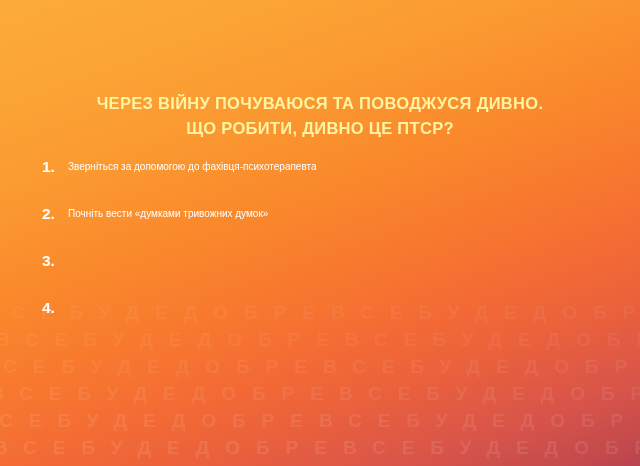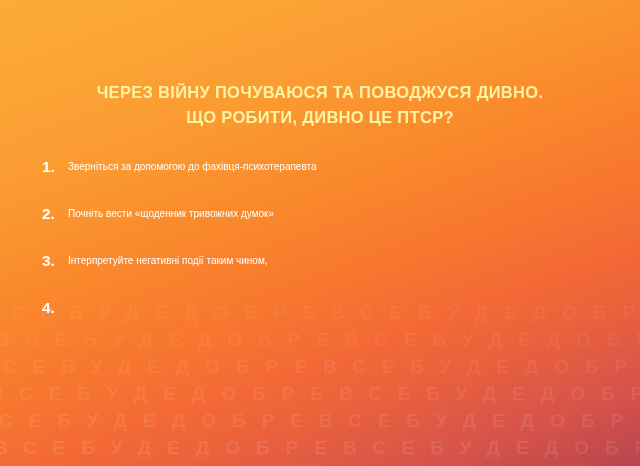--- a/index.html
+++ b/index.html
@@ -50,21 +50,21 @@
     font-weight: 700;
     font-size: 19px;
     letter-spacing: 16px;
     color: #ffffff;
     line-height: 1;
   }
 
   
   .title-block {
     position: absolute;
-    top: 80px;
+    top: 91px;
     left: 0;
     right: 0;
     text-align: center;
   }
   .title-line {
     color: #fdf3a0;
     font-family: "Liberation Sans", sans-serif;
     font-weight: 700;
     font-size: 16.5px;
     letter-spacing: 0.3px;
@@ -132,28 +132,27 @@
     <div class="list-item">
       <span class="item-num">1.</span>
       <span class="item-text">
         <span>Зверніться за допомогою до фахівця-психотерапевта</span>
       </span>
     </div>
 
     <div class="list-item">
       <span class="item-num">2.</span>
       <span class="item-text">
-        <span>Почніть вести «щоденник тривожних думок»</span>
+        <span>Почніть вести «думками тривожних думок»</span>
       </span>
     </div>
 
     <div class="list-item">
       <span class="item-num">3.</span>
       <span class="item-text">
-        <span>Інтерпретуйте негативні події таким чином,</span>
       </span>
     </div>
 
     <div class="list-item">
       <span class="item-num">4.</span>
     </div>
 
   </div>
 
 </div>

